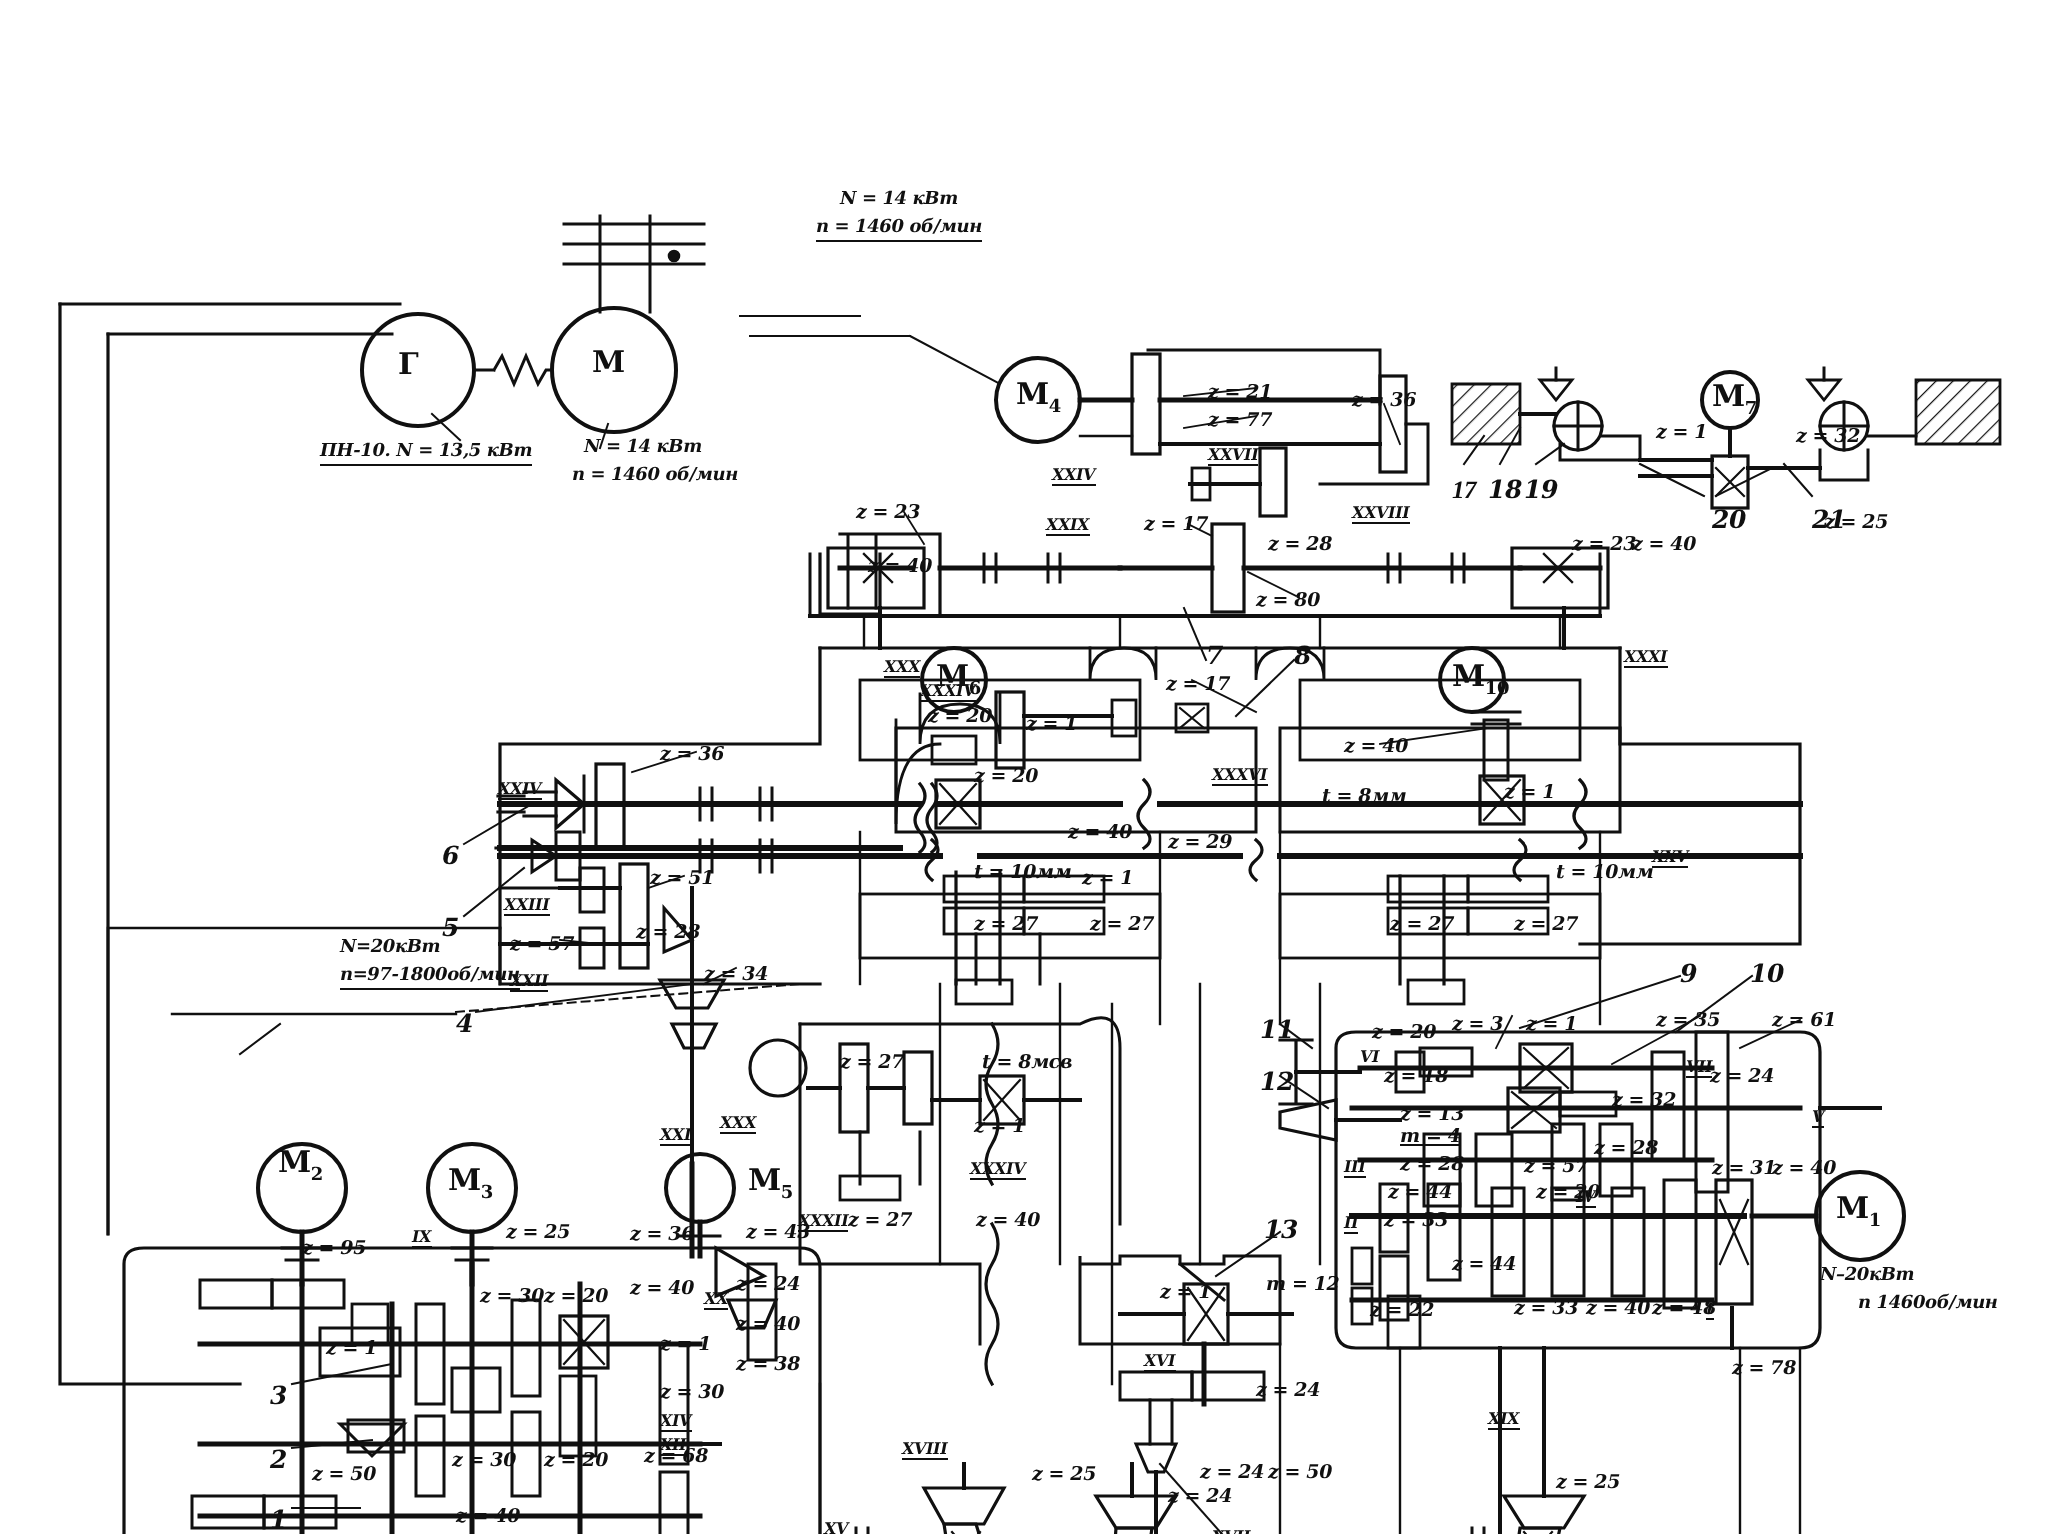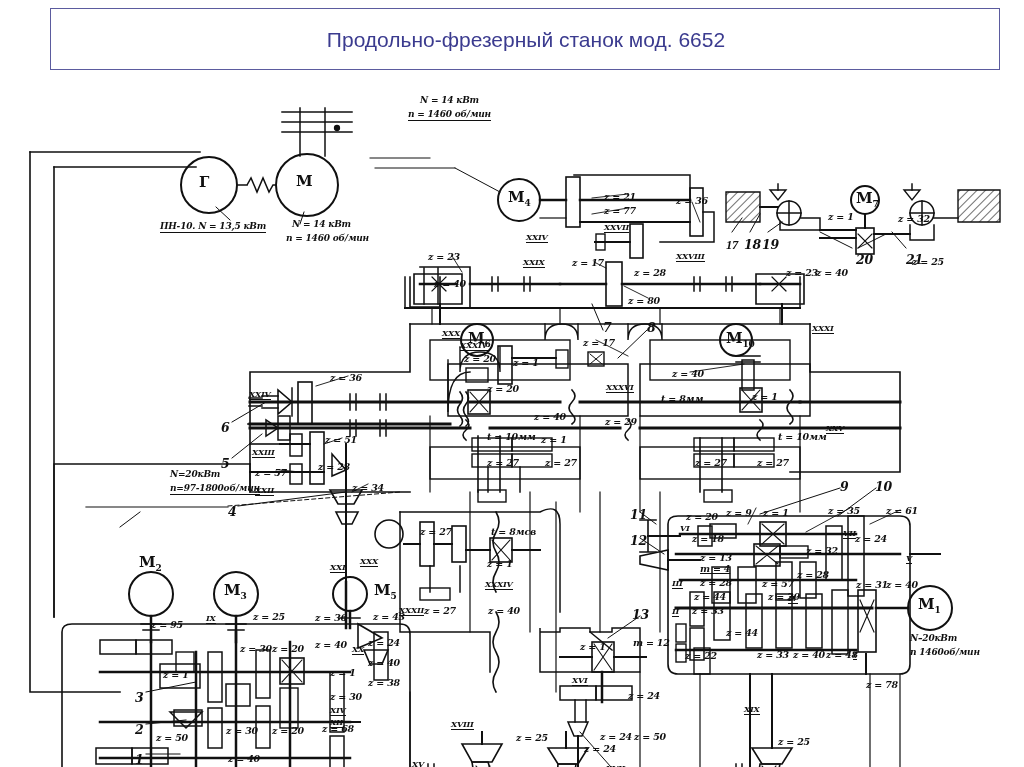--- a/index.html
+++ b/index.html
@@ -33,23 +33,20 @@
        font-family:"DejaVu Serif",serif;}
   .mot sub{font-size:9px;}
   .spec{font-size:9px;}
   .specb{font-size:9px;border-bottom:1.4px solid #101010;padding-bottom:1px;}
 </style>
 </head>
 <body>
 
 <div id="stage">
 
-  <div id="title-box">
-    <div id="title-text">Продольно-фрезерный станок мод. 6652</div>
-  </div>
 
   <div id="draw">
   <svg width="1024" height="695" viewBox="0 0 1024 695" xmlns="http://www.w3.org/2000/svg">
     <defs>
       <g id="gearbox-tall">
         <rect x="0" y="0" width="14" height="46" fill="none" stroke="#101010" stroke-width="1.6"></rect>
       </g>
       <pattern id="hatch" width="6" height="6" patternUnits="userSpaceOnUse" patternTransform="rotate(45)">
         <line x1="0" y1="0" x2="0" y2="6" stroke="#101010" stroke-width="1.2"></line>
       </pattern>
@@ -464,36 +461,36 @@
         <div class="lbl z" style="left: 330px; top: 301px;">z = 36</div>
         <div class="lbl z" style="left: 325px; top: 363px;">z = 51</div>
         <div class="lbl z" style="left: 318px; top: 390px;">z = 28</div>
         <div class="lbl z" style="left: 255px; top: 396px;">z = 57</div>
         <div class="lbl z" style="left: 352px; top: 411px;">z = 34</div>
         <div class="lbl z" style="left: 513px; top: 286px;">z = 1</div>
         <div class="lbl z" style="left: 583px; top: 266px;">z = 17</div>
         <div class="lbl z" style="left: 487px; top: 312px;">z = 20</div>
         <div class="lbl z" style="left: 534px; top: 340px;">z = 40</div>
         <div class="lbl z" style="left: 541px; top: 363px;">z = 1</div>
-        <div class="lbl z" style="left: 584px; top: 345px; margin-left: 21px;">z = 29</div>
+        <div class="lbl z" style="left: 584px; top: 345px;">z = 29</div>
         <div class="lbl z" style="left: 487px; top: 386px;">z = 27</div>
         <div class="lbl z" style="left: 545px; top: 386px;">z = 27</div>
         <div class="lbl z" style="left: 695px; top: 386px;">z = 27</div>
         <div class="lbl z" style="left: 757px; top: 386px;">z = 27</div>
         <div class="lbl z" style="left: 672px; top: 297px;">z = 40</div>
         <div class="lbl z" style="left: 752px; top: 320px;">z = 1</div>
         <div class="lbl z" style="left: 661px; top: 322px;">t = 8мм</div>
         <div class="lbl z" style="left: 487px; top: 360px;">t = 10мм</div>
         <div class="lbl z" style="left: 778px; top: 360px;">t = 10мм</div>
         <div class="lbl z" style="left: 420px; top: 455px;">z = 27</div>
         <div class="lbl z" style="left: 491px; top: 455px;">t = 8мсв</div>
         <div class="lbl z" style="left: 487px; top: 487px;">z = 1</div>
         <div class="lbl z" style="left: 424px; top: 534px;">z = 27</div>
         <div class="lbl z" style="left: 488px; top: 534px;">z = 40</div>
-        <div class="lbl z" style="left: 726px; top: 436px;">z = 9</div>
+        <div class="lbl z" style="left: 726px; top: 436px;">z = 3</div>
         <div class="lbl z" style="left: 763px; top: 436px;">z = 1</div>
         <div class="lbl z" style="left: 828px; top: 434px;">z = 35</div>
         <div class="lbl z" style="left: 886px; top: 434px;">z = 61</div>
         <div class="lbl z" style="left: 692px; top: 462px;">z = 18</div>
         <div class="lbl z" style="left: 700px; top: 481px;">z = 13</div>
         <div class="lbl z" style="left: 700px; top: 492px; text-decoration: underline;">m = 4</div>
         <div class="lbl z" style="left: 806px; top: 474px;">z = 32</div>
         <div class="lbl z" style="left: 855px; top: 462px;">z = 24</div>
         <div class="lbl z" style="left: 700px; top: 506px;">z = 28</div>
         <div class="lbl z" style="left: 762px; top: 507px;">z = 57</div>
@@ -586,28 +583,28 @@
         <div class="lbl pos" style="left: 744px; top: 167px;">18</div>
         <div class="lbl pos" style="left: 762px; top: 167px;">19</div>
         <div class="lbl pos" style="left: 856px; top: 182px;">20</div>
         <div class="lbl pos" style="left: 906px; top: 182px;">21</div>
         <div class="lbl mot" style="left: 199px; top: 103px;">Г</div>
         <div class="lbl mot" style="left: 296px; top: 102px;">М</div>
         <div class="lbl mot" style="left: 508px; top: 118px;">М<sub>4</sub></div>
         <div class="lbl mot" style="left: 468px; top: 259px;">М<sub>6</sub></div>
         <div class="lbl mot" style="left: 856px; top: 119px;">М<sub>7</sub></div>
         <div class="lbl mot" style="left: 726px; top: 259px;">М<sub>10</sub></div>
-        <div class="lbl mot" style="left: 139px; top: 483px;">М<sub>2</sub></div>
+        <div class="lbl mot" style="left: 139px; top: 502px;">М<sub>2</sub></div>
         <div class="lbl mot" style="left: 224px; top: 511px;">М<sub>3</sub></div>
         <div class="lbl mot" style="left: 339px; top: 511px; margin-left: 35px;">М<sub>5</sub></div>
         <div class="lbl mot" style="left: 918px; top: 525px;">М<sub>1</sub></div>
         <div class="lbl specb" style="left: 160px; top: 150px;">ПН-10. N = 13,5 кВт</div>
         <div class="lbl spec" style="left: 292px; top: 148px;">N = 14 кВт</div>
         <div class="lbl spec" style="left: 286px; top: 162px;">n = 1460 об/мин</div>
         <div class="lbl spec" style="left: 420px; top: 24px;">N = 14 кВт</div>
         <div class="lbl specb" style="left: 408px; top: 38px;">n = 1460 об/мин</div>
         <div class="lbl spec" style="left: 170px; top: 398px;">N=20кВт</div>
         <div class="lbl specb" style="left: 170px; top: 412px;">n=97-1800об/мин</div>
         <div class="lbl spec" style="left: 910px; top: 562px;">N–20кВт</div>
-        <div class="lbl spec" style="left: 910px; top: 576px;">n 1460об/мин</div>
+        <div class="lbl spec" style="left: 910px; top: 576px; padding-left: 19px;">n 1460об/мин</div>
       </div>
   </div>
 </div>
 
 </body></html>

